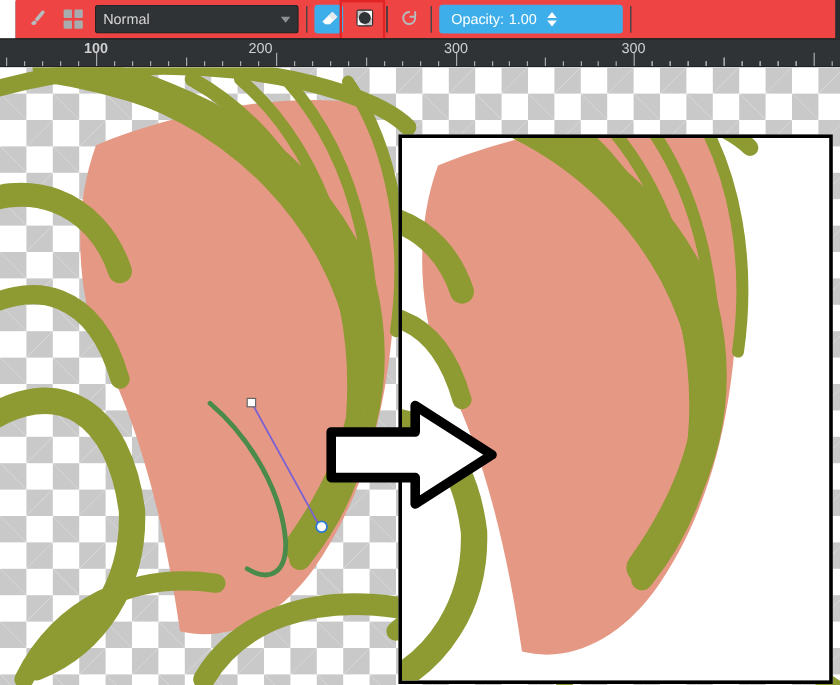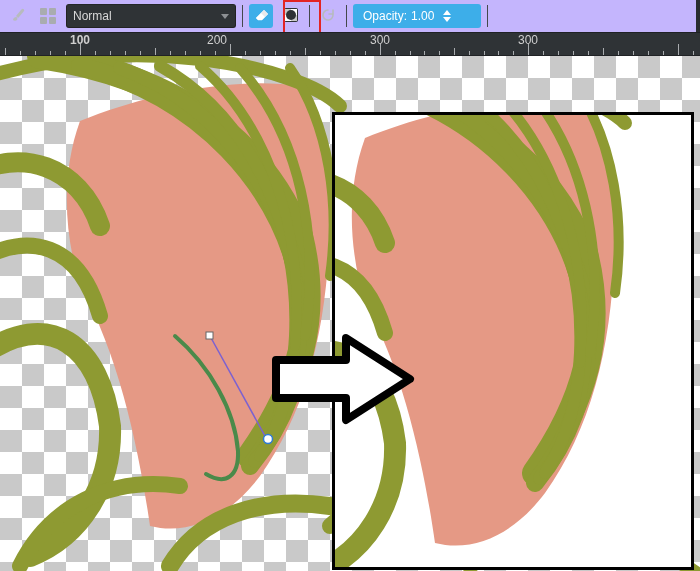--- a/index.html
+++ b/index.html
@@ -7,23 +7,23 @@
     width: 700px;
     height: 571px;
     overflow: hidden;
     font-family: sans-serif;
     font-size: 12px;
     background: #fff;
     position: relative;
   }
   .toolbar {
     position: absolute;
-    top: 0; left: 0; right: 0;
+    top: 0; left: 13px; right: 0;
     height: 32px;
-    background: #c4b5fd;
+    background: #ef4444;
     display: flex;
     align-items: center;
     gap: 6px;
     padding: 0 6px;
     box-shadow: -4px 0 0 #2a2d30 inset, 0 1px 0 #222 ;
   }
   .tb-sep {
     width: 1px; height: 22px;
     background: #202225;
     border-right: 1px solid #44484b;
@@ -197,21 +197,21 @@
   <div class="tb-btn">
     <span class="icon-reload">
       <svg viewBox="0 0 16 16">
           <path d="M8 3a5 5 0 1 0 4.9 4" fill="none" stroke="#b7bbbe" stroke-width="1.6" stroke-linecap="round"></path>
           <path d="M13 3v4h-4" fill="none" stroke="#b7bbbe" stroke-width="1.6" stroke-linecap="round" stroke-linejoin="round"></path>
         </svg>
     </span>
   </div>
   <div class="tb-sep"></div>
 
-  <div class="spin-input" style="width:128px">
+  <div class="spin-input" style="width:153px">
     <span class="lbl">Opacity:</span>
     <span class="val">1.00</span>
     <span class="arrows">
       <span class="tri-up"></span>
         <span class="tri-dn"></span>
     </span>
   </div>
   <div class="tb-sep"></div>
 
 </div>

